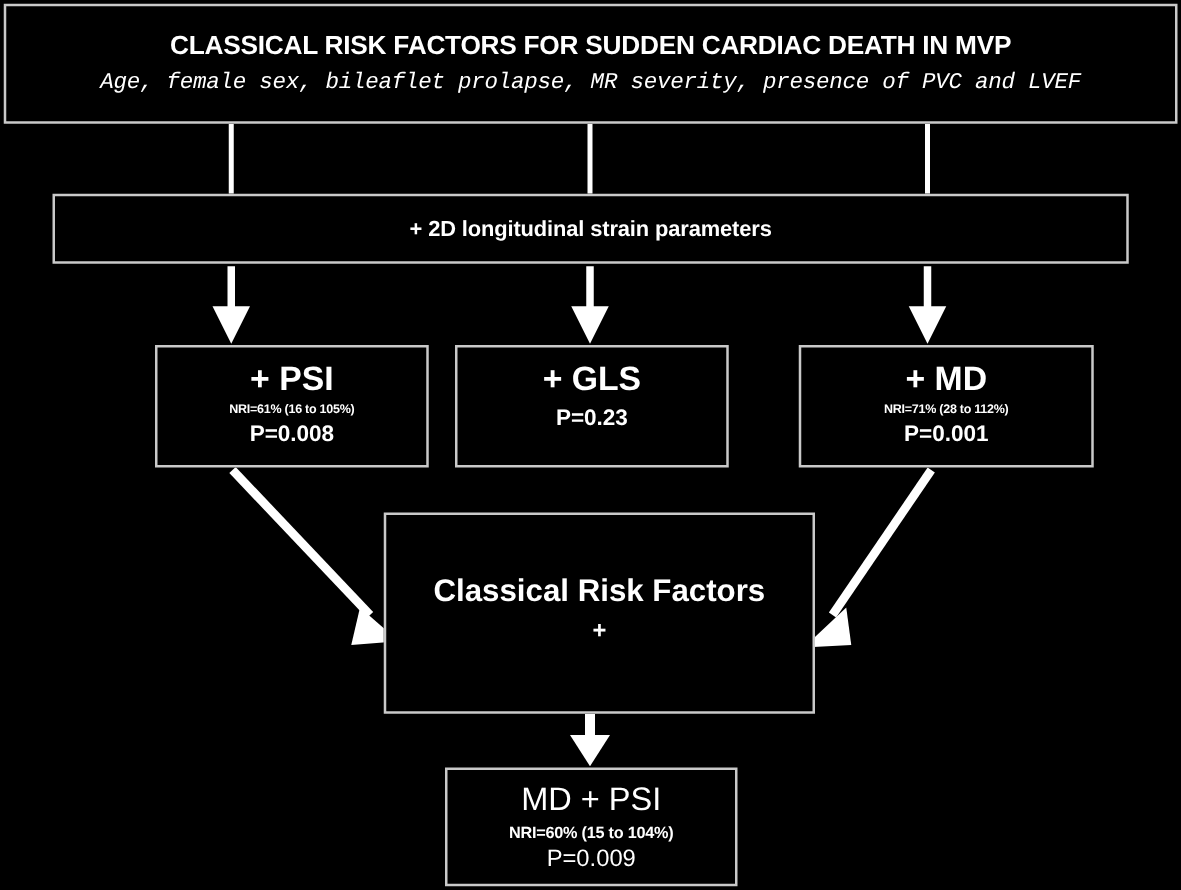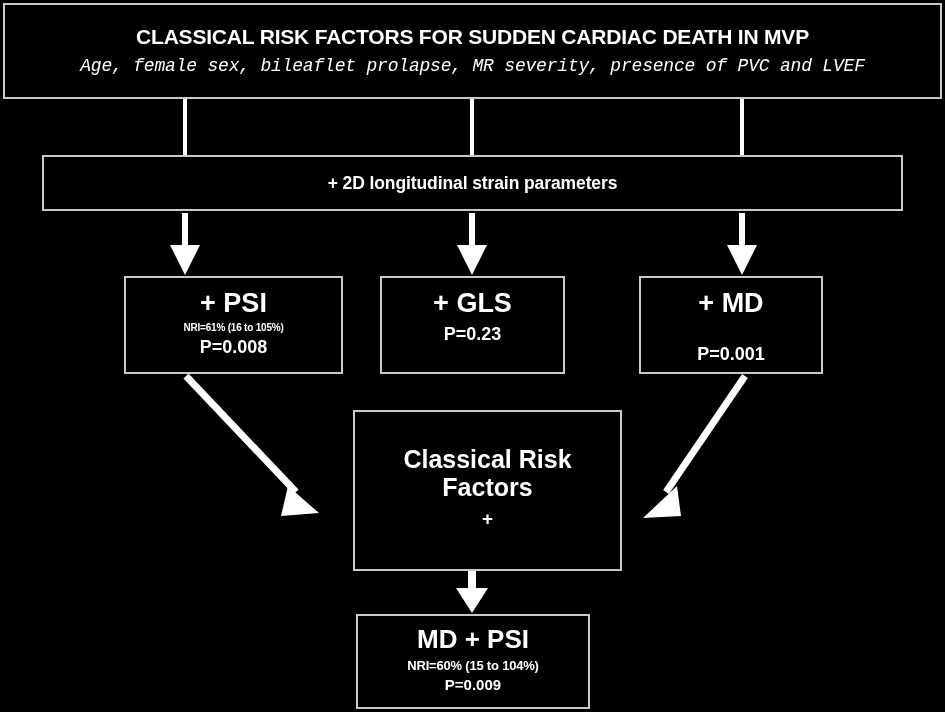--- a/index.html
+++ b/index.html
@@ -73,22 +73,22 @@
   }
 
   
   .metric-box {
     top: 276px;
     height: 98px;
     padding: 4px 6px 8px 6px;
     justify-content: flex-start;
   }
   #metric-psi  { left: 87px;  width: 219px; margin-left: 37px; }
-  #metric-gls  { left: 380px; width: 185px; }
-  #metric-md   { left: 639px; width: 184px; gap: 20px; }
+  #metric-gls  { left: 364px; width: 219px; }
+  #metric-md   { left: 639px; width: 236px; }
 
   .metric-title {
     font-size: 27px;
     font-weight: bold;
     line-height: 1.05;
     margin-top: 7px;
     margin-bottom: 5px;
   }
   .metric-nri {
     font-size: 10px;
@@ -100,24 +100,23 @@
     font-size: 18px;
     font-weight: bold;
     line-height: 1.25;
     margin-top: 1px;
   }
 
   
   #combined-box {
     left: 307px;
     top: 410px;
-    width: 269px;
+    width: 345px;
     height: 161px;
     justify-content: center;
-    margin-left: 46px;
   }
   .combined-line1 {
     font-size: 25px;
     font-weight: bold;
     line-height: 1.15;
   }
   .combined-plus {
     font-size: 19px;
     font-weight: bold;
     line-height: 1.6;
@@ -133,35 +132,35 @@
   #final-box {
     left: 356px;
     top: 614px;
     width: 234px;
     height: 95px;
     padding: 4px 6px;
     justify-content: flex-start;
   }
   .final-title {
     font-size: 26px;
-    font-weight: bold;
+    font-weight: normal;
     line-height: 1.05;
     margin-top: 6px;
     margin-bottom: 5px;
     text-align: center;
   }
   .final-nri {
     font-size: 13px;
     font-weight: bold;
     line-height: 1.25;
     letter-spacing: -0.2px;
   }
   .final-p {
-    font-size: 15px;
-    font-weight: bold;
+    font-size: 19px;
+    font-weight: normal;
     line-height: 1.25;
     margin-top: 1px;
   }
 
   
   #connectors {
     position: absolute;
     left: 0;
     top: 0;
     width: 945px;
@@ -214,20 +213,21 @@
     <div class="metric-p">P=0.008</div>
   </div>
 
   <div class="box metric-box" id="metric-gls">
     <div class="metric-title">+ GLS</div>
     <div class="metric-p">P=0.23</div>
   </div>
 
   <div class="box metric-box" id="metric-md">
     <div class="metric-title">+ MD</div>
+    <div class="metric-nri">NRI=71% (28 to 112%)</div>
     <div class="metric-p">P=0.001</div>
   </div>
 
   <div class="box" id="combined-box">
     <div class="combined-line1">Classical Risk Factors</div>
     <div class="combined-plus">+</div>
   </div>
 
   <div class="box" id="final-box">
     <div class="final-title">MD + PSI</div>

